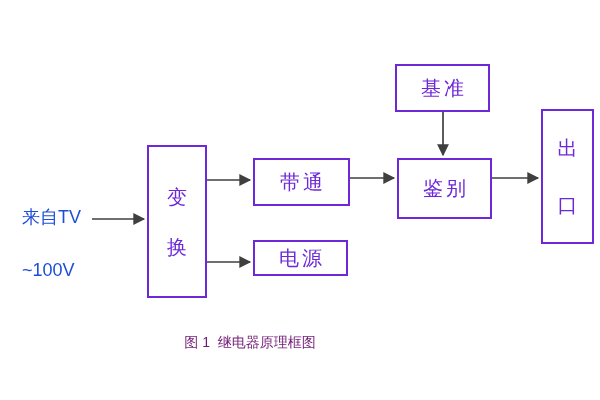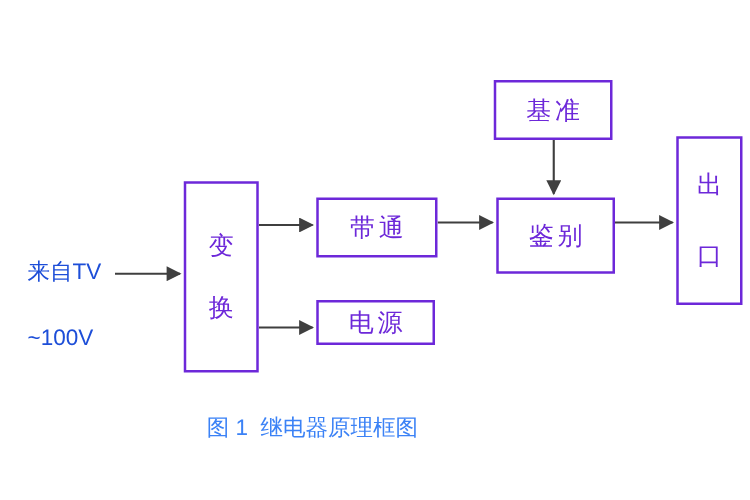--- a/index.html
+++ b/index.html
@@ -56,23 +56,23 @@
   }
   .src-line1 { top: 207px; }
   .src-line2 { top: 240px; margin-top: 20px; }
 
   .caption {
     position: absolute;
     left: 0;
     top: 332px;
     width: 500px;
     text-align: center;
-    font-size: 18px;
+    font-size: 14px;
     line-height: 20px;
-    color: #3b82f6;
+    color: #701a75;
     white-space: pre;
   }
 </style>
 </head>
 <body>
 
 <div class="stage">
 
   <svg class="arrow-layer" width="600" height="400" viewBox="0 0 600 400" xmlns="http://www.w3.org/2000/svg">
     <defs>

